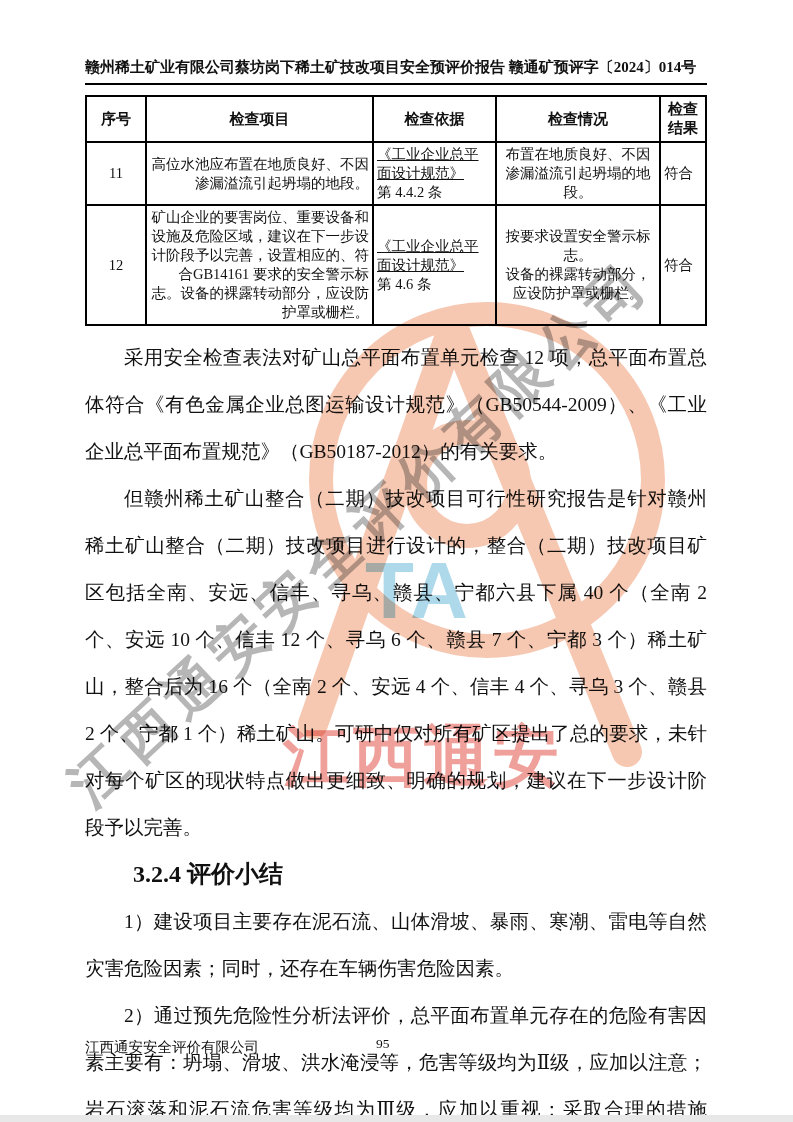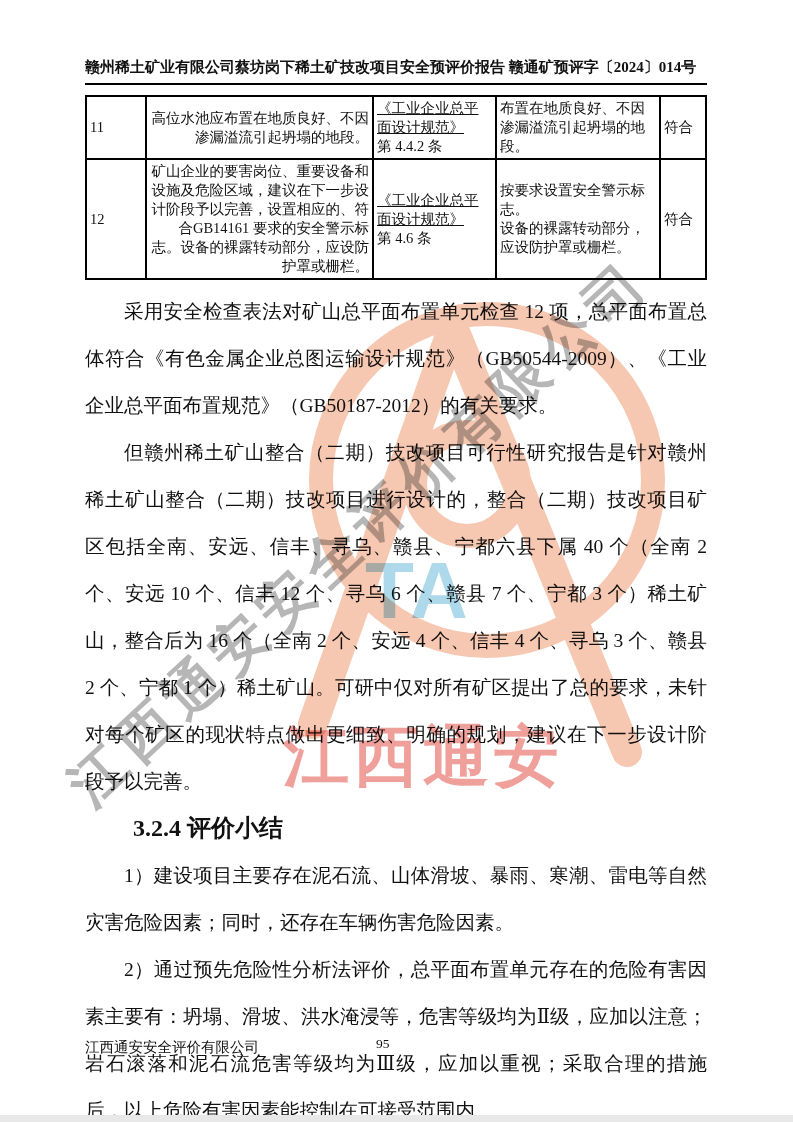--- a/index.html
+++ b/index.html
@@ -22,24 +22,24 @@
   
   table.check{
     border-collapse:collapse;margin-top:10px;width:620px;
     font-size:14.5px;line-height:19px;table-layout:fixed;
   }
   table.check th,table.check td{
     border:2px solid #000;padding:2px 3px;vertical-align:middle;
     overflow:hidden;
   }
   table.check th{font-weight:700;text-align:center;font-size:15px;height:40px;}
-  td.c-no{font-family:"Liberation Serif",serif;}
+  td.c-no{text-align:center;font-family:"Liberation Serif",serif;}
   td.c-item{text-align:right;padding-left:5px;}
   td.c-basis{text-align:left;}
-  td.c-sit{text-align:left;padding-left:5px;}
+  td.c-sit{text-align:center;padding-left:5px;}
   td.c-res{text-align:left;}
   .basis-title{text-decoration:underline;}
   .row11 td{height:54px;}
   .row12 td{height:110px;}
   
   .body-text{margin-top:8px;font-size:19.5px;line-height:47px;text-align:justify;}
   .body-text p{margin:0;text-indent:2em;}
   .section-heading{font-size:24px;font-weight:700;margin:6px 0 0 0;text-indent:0;}
   
   .footer-company{position:absolute;left:85px;top:1038px;font-size:14.5px;z-index:1;}
@@ -76,20 +76,27 @@
 
     <table class="check">
       <colgroup>
         <col style="width:60px">
           <col style="width:227px">
           <col style="width:123px">
         <col style="width:164px">
           <col style="width:46px">
       </colgroup>
       <tbody>
+          <tr>
+        <th>序号</th>
+        <th>检查项目</th>
+        <th>检查依据</th>
+        <th>检查情况</th>
+        <th>检查结果</th>
+      </tr>
       <tr class="row11">
         <td class="c-no">11</td>
         <td class="c-item">高位水池应布置在地质良好、不因渗漏溢流引起坍塌的地段。</td>
         <td class="c-basis">
           <span class="basis-title">《工业企业总平面设计规范》</span>
           <div>第 4.4.2 条</div>
         </td>
         <td class="c-sit">
           <div>布置在地质良好、不因渗漏溢流引起坍塌的地段。</div>
         </td>

